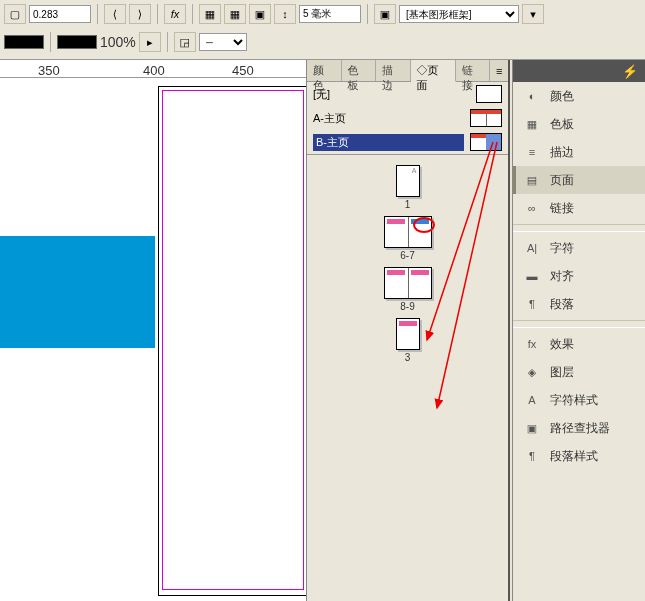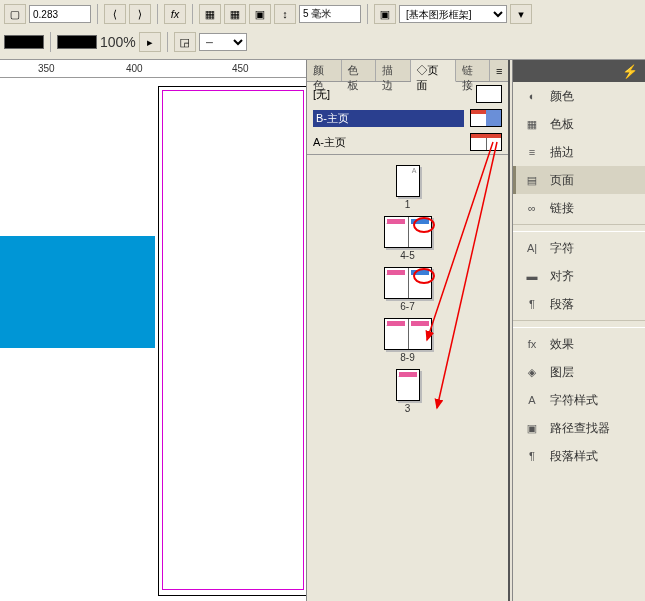--- a/index.html
+++ b/index.html
@@ -7,21 +7,21 @@
 .toolbar{height:60px;background:#eae7da;border-bottom:1px solid #999;position:relative}
 .tb-row{display:flex;align-items:center;height:28px;padding:2px 4px;gap:3px}
 .tb-sep{width:1px;height:20px;background:#aaa;margin:0 3px}
 .tb-btn{width:22px;height:20px;border:1px solid #c0bca8;background:#e8e4d8;display:flex;align-items:center;justify-content:center;cursor:pointer}
 .tb-input{height:18px;width:62px;border:1px solid #999;background:#fff;padding:0 3px;font-size:10px}
 .tb-select{height:18px;border:1px solid #999;background:#fff;font-size:10px;padding:0 2px}
 .swatch-black{width:40px;height:14px;background:#000;border:1px solid #666}
 .pct{color:#333;font-size:14px}
 .canvas-area{position:absolute;left:0;top:60px;width:306px;height:541px;background:#fff}
 .ruler-h{height:18px;background:#fff;border-bottom:1px solid #999;position:relative;overflow:hidden}
-.ruler-h .lbl{position:absolute;top:3px;font-size:10px;color:#333}
+.ruler-h .lbl{position:absolute;top:3px;font-size:13px;color:#333}
 .page-view{position:relative;height:523px;background:#fff;overflow:hidden}
 .page-outline{position:absolute;left:158px;top:8px;width:150px;height:510px;border:1px solid #000}
 .page-margin{position:absolute;left:162px;top:12px;width:142px;height:500px;border:1px solid #d400d4}
 .blue-block{position:absolute;left:0;top:158px;width:155px;height:112px;background:#0096d6}
 .panel-stack{position:absolute;left:306px;top:60px;width:204px;height:541px;background:#eae7da;border-left:1px solid #888;border-right:2px solid #555;display:flex;flex-direction:column}
 .panel-tabs{display:flex;height:22px;border-bottom:1px solid #999;background:#dcd8c8}
 .panel-tabs .tab{padding:3px 6px;font-size:11px;border-right:1px solid #aaa;cursor:pointer;color:#444}
 .panel-tabs .tab.active{background:#eae7da;border-bottom:1px solid #eae7da;margin-bottom:-1px;color:#000}
 .panel-tabs .menubtn{margin-left:auto;width:18px;display:flex;align-items:center;justify-content:center;cursor:pointer}
 .masters{border-bottom:1px solid #999}
@@ -72,39 +72,39 @@
         <i>fx</i>
       </div>
     <div class="tb-sep"></div>
     <div class="tb-btn">▦</div>
     <div class="tb-btn">▦</div>
     <div class="tb-btn">▣</div>
     <div class="tb-btn">↕</div>
     <input class="tb-input" value="5 毫米" style="">
     <div class="tb-sep"></div>
     <div class="tb-btn">▣</div>
-    <select class="tb-select" style="width:108px"><option>[基本图形框架]</option></select>
+    <select class="tb-select" style="width:120px"><option>[基本图形框架]</option></select>
     <div class="tb-btn">▾</div>
   </div>
   <div class="tb-row">
     <div class="swatch-black"></div>
     <div class="tb-sep"></div>
     <div class="swatch-black"></div>
     <span class="pct">100%</span>
     <div class="tb-btn">▸</div>
     <div class="tb-sep"></div>
     <div class="tb-btn">◲</div>
     <select class="tb-select" style="width:48px"><option>─</option></select>
   </div>
 </div>
 
 <div class="canvas-area">
   <div class="ruler-h">
     <span class="lbl" style="left:38px">350</span>
-    <span class="lbl" style="left:126px">400</span>
+    <span class="lbl" style="left:143px">400</span>
     <span class="lbl" style="left:232px">450</span>
   </div>
   <div class="page-view">
     <div class="page-outline"></div>
     <div class="page-margin"></div>
     <div class="blue-block"></div>
   </div>
 </div>
 
 <div class="panel-stack">
@@ -114,50 +114,40 @@
     <div class="tab">描边</div>
     <div class="tab active">◇页面</div>
     <div class="tab">链接</div>
     <div class="menubtn">≡</div>
   </div>
   <div class="masters">
     <div class="master-row">
       <span class="name">[无]</span>
       <div class="master-thumb"></div>
     </div>
+    <div class="master-row">
+      <span class="name">A-主页</span>
+      <div class="master-thumb spread">
+          <div class="hdr"></div>
+        </div>
+    </div>
     <div class="master-row selected">
       <span class="name">B-主页</span>
       <div class="master-thumb spread">
           <div class="hdr"></div>
           <div class="rgt"></div>
         </div>
     </div>
-    <div class="master-row">
-      <span class="name">A-主页</span>
-      <div class="master-thumb spread">
-          <div class="hdr"></div>
-        </div>
-    </div>
   </div>
   <div class="pages-scroll" id="pages-scroll">
       <div class="page-item">
         <div class="page-thumb single">
           <span class="corner r">A</span>
         </div>
         <div class="page-num">1</div>
-      </div>
-      <div class="page-item">
-        <div class="page-thumb spread" style="position: relative;">
-          <span class="corner l">A</span>
-          <span class="corner r">B</span>
-          <div class="bar" style="left: 2px; width: 18px;"></div>
-          <div class="bbar" style="right: 2px; width: 18px;"></div>
-          <div class="circle-ann" style="right: -4px; top: 0px;"></div>
-        </div>
-        <div class="page-num">4-5</div>
       </div>
       <div class="page-item">
         <div class="page-thumb spread" style="position: relative;">
           <span class="corner l">A</span>
           <span class="corner r">B</span>
           <div class="bar" style="left: 2px; width: 18px;"></div>
           <div class="bbar" style="right: 2px; width: 18px;"></div>
           <div class="circle-ann" style="right: -4px; top: 0px;"></div>
         </div>
         <div class="page-num">6-7</div>

